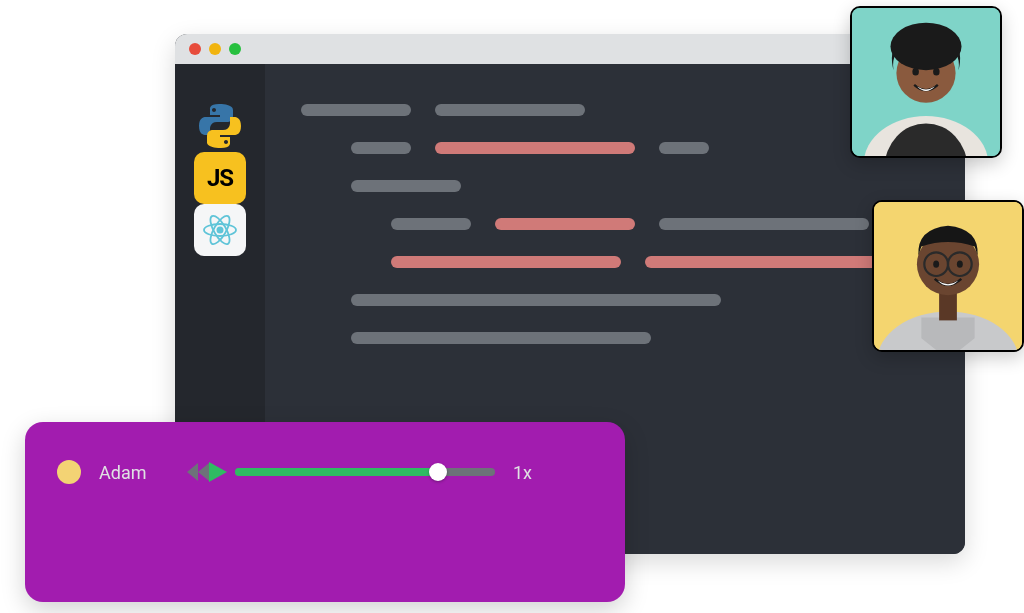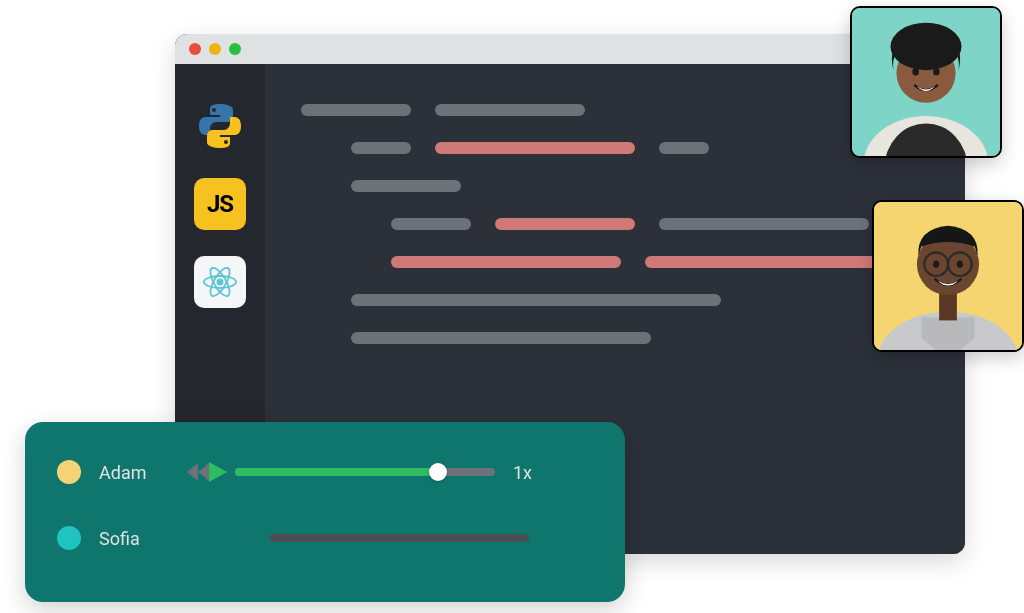--- a/index.html
+++ b/index.html
@@ -48,21 +48,20 @@
       position: absolute;
       left: 0;
       top: 30px;
       bottom: 0;
       width: 90px;
       background: #24272d;
       display: flex;
       flex-direction: column;
       align-items: center;
       padding-top: 36px;
-      gap: 26px;
     }
     .sidebar-icon {
       width: 52px;
       height: 52px;
       border-radius: 10px;
       display: flex;
       align-items: center;
       justify-content: center;
     }
 
@@ -112,21 +111,21 @@
     
     .person-svg { width: 100%; height: 100%; display: block; }
 
     
     .player {
       position: absolute;
       left: 25px;
       top: 422px;
       width: 600px;
       height: 180px;
-      background: #0f766e;
+      background: #a21caf;
       border-radius: 18px;
       box-shadow: 0 8px 24px rgba(0,0,0,0.18);
       padding: 38px 32px;
       display: flex;
       flex-direction: column;
       gap: 42px;
     }
     .player-row {
       display: flex;
       align-items: center;
@@ -313,18 +312,13 @@
           <path d="M 0 0 L 18 10 L 0 20 Z" fill="#2fbb62"></path>
         </svg>
       </div>
       <div class="progress-track">
         <div class="progress-fill" id="progress-fill" style="width: 78%;"></div>
         <div class="progress-thumb" id="progress-thumb" style="left: 78%;"></div>
       </div>
       <div class="speed-label">1x</div>
     </div>
   </div>
-  <div class="player-row">
-    <div class="player-dot dot-teal"></div>
-    <div class="player-name">Sofia</div>
-    <div class="track-sofia"></div>
-  </div>
 </div>
 
 </body></html>

